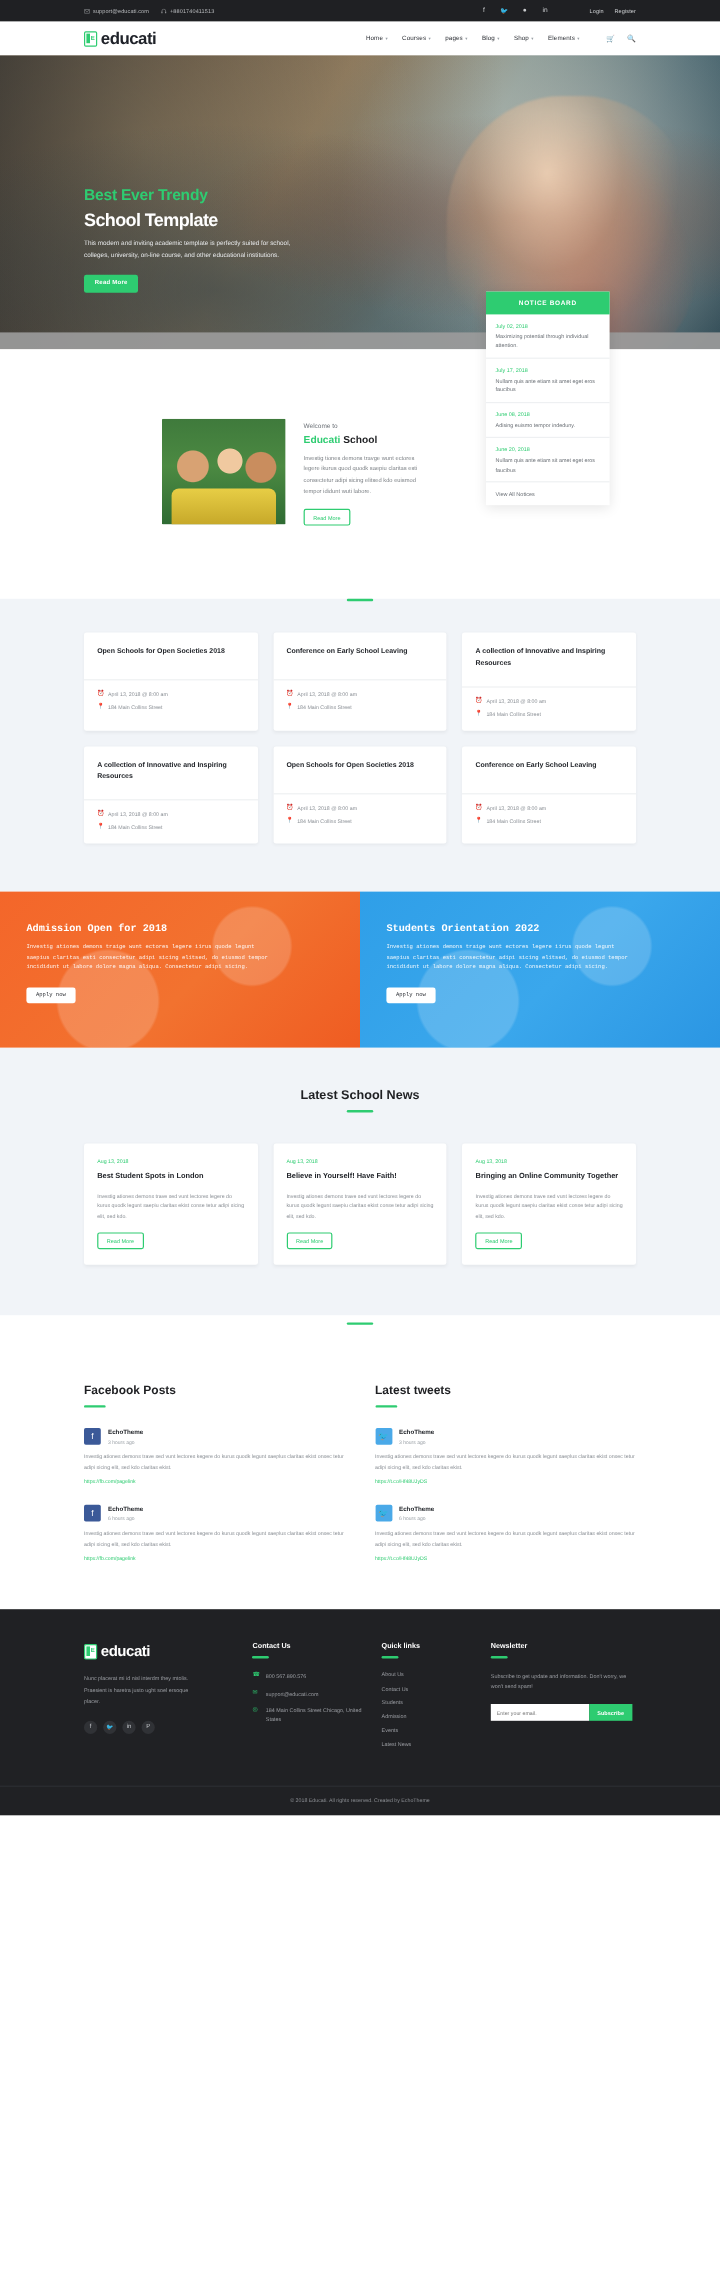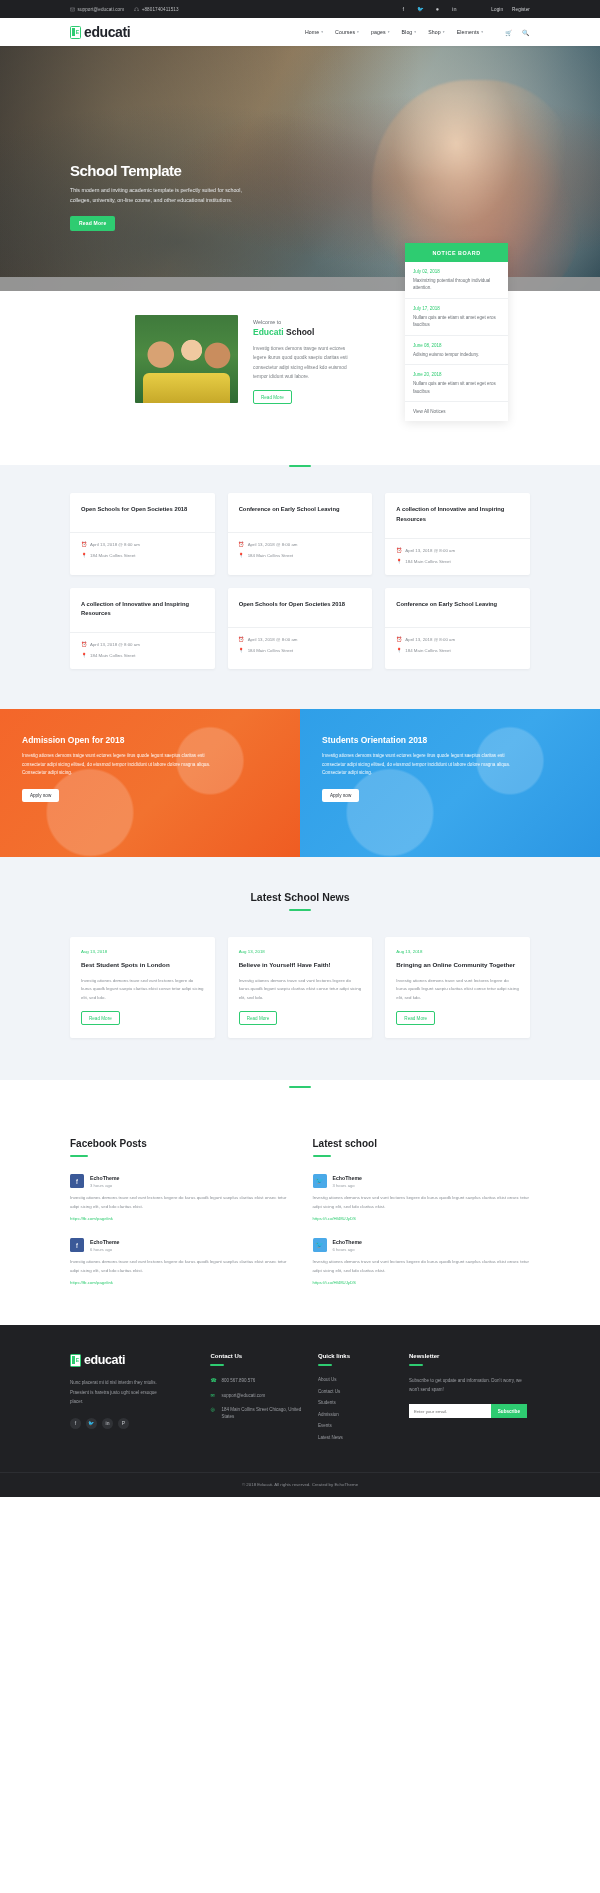--- a/index.html
+++ b/index.html
@@ -106,21 +106,21 @@
     background:#2ecc71; color:#fff; font-size:5.4px; font-weight:bold;
     letter-spacing:.55px; text-align:center; padding:6.5px 0;
   }
   .notice-item { padding:7px 8px 6px; border-bottom:1px solid #eef0f2; }
   .notice-date { font-size:4.5px; color:#2ecc71; margin-bottom:3px; }
   .notice-text { font-size:4.5px; color:#6b7076; line-height:1.65; }
   .notice-all { padding:7px 8px; font-size:4.6px; color:#5c6view; }
   .notice-all a { color:#6b7076; font-size:4.6px; text-decoration:none; }
 
   
-  .welcome { padding:24px 0 55px; background:#fff; }
+  .welcome { padding:58px 0 55px; background:#fff; }
   .welcome-inner { width:330px; margin:0 auto; display:flex; gap:15px; align-items:flex-start; }
   .welcome-img {
     width:103px; height:88px; flex:none; border-radius:1px; position:relative; overflow:hidden;
     background:
       radial-gradient(circle at 25% 45%, #d8a273 0 14%, rgba(0,0,0,0) 15%),
       radial-gradient(circle at 55% 40%, #f0c9a0 0 13%, rgba(0,0,0,0) 14%),
       radial-gradient(circle at 80% 46%, #c98d5e 0 13%, rgba(0,0,0,0) 14%),
       linear-gradient(180deg,#3f7a3c 0%,#4c8a42 45%,#2f6b33 100%);
   }
   .welcome-img:after{
@@ -153,21 +153,21 @@
   .event-card { background:#fff; border-radius:2px; box-shadow:0 1px 3px rgba(0,0,0,.05); }
   .event-top { padding:12px 11px 14px; border-bottom:1px solid #eef0f2; min-height:40px; }
   .event-name { font-size:5.8px; font-weight:bold; color:#23262b; line-height:1.6; }
   .event-meta { padding:9px 11px 11px; }
   .event-row { display:flex; align-items:center; gap:4px; margin-bottom:6px; }
   .event-row:last-child { margin-bottom:0; }
   .m-ico { width:5px; height:5px; flex:none; color:#2ecc71; font-size:5px; line-height:5px; }
   .event-row span.t { font-size:4.4px; color:#8a8f95; }
 
   
-  .cta { display:flex; height:148px; }
+  .cta { display:flex; height:130px;font-family:Liberation Mono, monospace; }
   .cta-half { flex:1; position:relative; overflow:hidden; padding:26px 22px 0; }
   .cta-orange { background:linear-gradient(135deg,#f4662a 0%,#f2722f 55%,#ef5c22 100%); }
   .cta-blue   { background:linear-gradient(135deg,#2f9fe8 0%,#3aa7ec 55%,#2b96e3 100%); }
   .cta-half:before{
     content:""; position:absolute; inset:0; opacity:.18;
     background:radial-gradient(circle at 30% 70%, #fff 0 18%, rgba(0,0,0,0) 19%),
                radial-gradient(circle at 70% 35%, #fff 0 14%, rgba(0,0,0,0) 15%);
   }
   .cta-inner { position:relative; z-index:2; }
   .cta-title { font-size:8.5px; font-weight:bold; color:#fff; }
@@ -310,20 +310,21 @@
         <div class="nav-icons">
           <span class="nav-icon">🛒</span>
           <span class="nav-icon">🔍</span>
         </div>
       </div>
     </div>
   </div>
 
   <div class="hero">
     <div class="hero-content">
+      <div class="hero-sub">Best Ever Trendy</div>
       <div class="hero-title">School Template</div>
       <div class="hero-desc">This modern and inviting academic template is perfectly suited for school, colleges, university, on-line course, and other educational institutions.</div>
       <a class="btn-green">Read More</a>
     </div>
     <div class="hero-strip"></div>
   </div>
 
   <div class="notice-wrap">
     <div class="notice">
       <div class="notice-head">NOTICE BOARD</div>
@@ -467,21 +468,21 @@
   <div class="cta">
     <div class="cta-half cta-orange">
       <div class="cta-inner">
         <div class="cta-title">Admission Open for 2018</div>
         <div class="cta-text">Investig ationes demons traige wunt ectores legere iirus quode legunt saepius claritas esti consectetur adipi sicing elitsed, do eiusmod tempor incididunt ut labore dolore magna aliqua. Consectetur adipi sicing.</div>
         <a class="btn-white">Apply now</a>
       </div>
     </div>
     <div class="cta-half cta-blue">
       <div class="cta-inner">
-        <div class="cta-title">Students Orientation 2018</div>
+        <div class="cta-title">Students Orientation 2022</div>
         <div class="cta-text">Investig ationes demons traige wunt ectores legere iirus quode legunt saepius claritas esti consectetur adipi sicing elitsed, do eiusmod tempor incididunt ut labore dolore magna aliqua. Consectetur adipi sicing.</div>
         <a class="btn-white">Apply now</a>
       </div>
     </div>
   </div>
 
   <div class="section-alt news">
     <div class="sec-title">Latest School News</div>
     <div class="sec-rule"></div>
     <div class="news-grid">
@@ -534,21 +535,21 @@
               <div class="feed-name">EchoTheme</div>
               <div class="feed-time">6 hours ago</div>
             </div>
           </div>
           <div class="feed-text">Investig ationes demons trave sed vunt lectores kegere do kurus quodk legunt saeplus claritas ekist onsec tetur adipi sicing elit, sed kdo claritas ekist.</div>
           <a class="feed-link">https://fb.com/pagelink</a>
         </div>
       </div>
 
       <div>
-        <div class="feed-title">Latest school</div>
+        <div class="feed-title">Latest tweets</div>
         <div class="feed-rule"></div>
         <div class="feed-post">
           <div class="feed-head">
             <span class="sq tw">🐦</span>
             <div>
               <div class="feed-name">EchoTheme</div>
               <div class="feed-time">3 hours ago</div>
             </div>
           </div>
           <div class="feed-text">Investig ationes demons trave sed vunt lectores kegere do kurus quodk legunt saeplus claritas ekist onsec tetur adipi sicing elit, sed kdo claritas ekist.</div>

